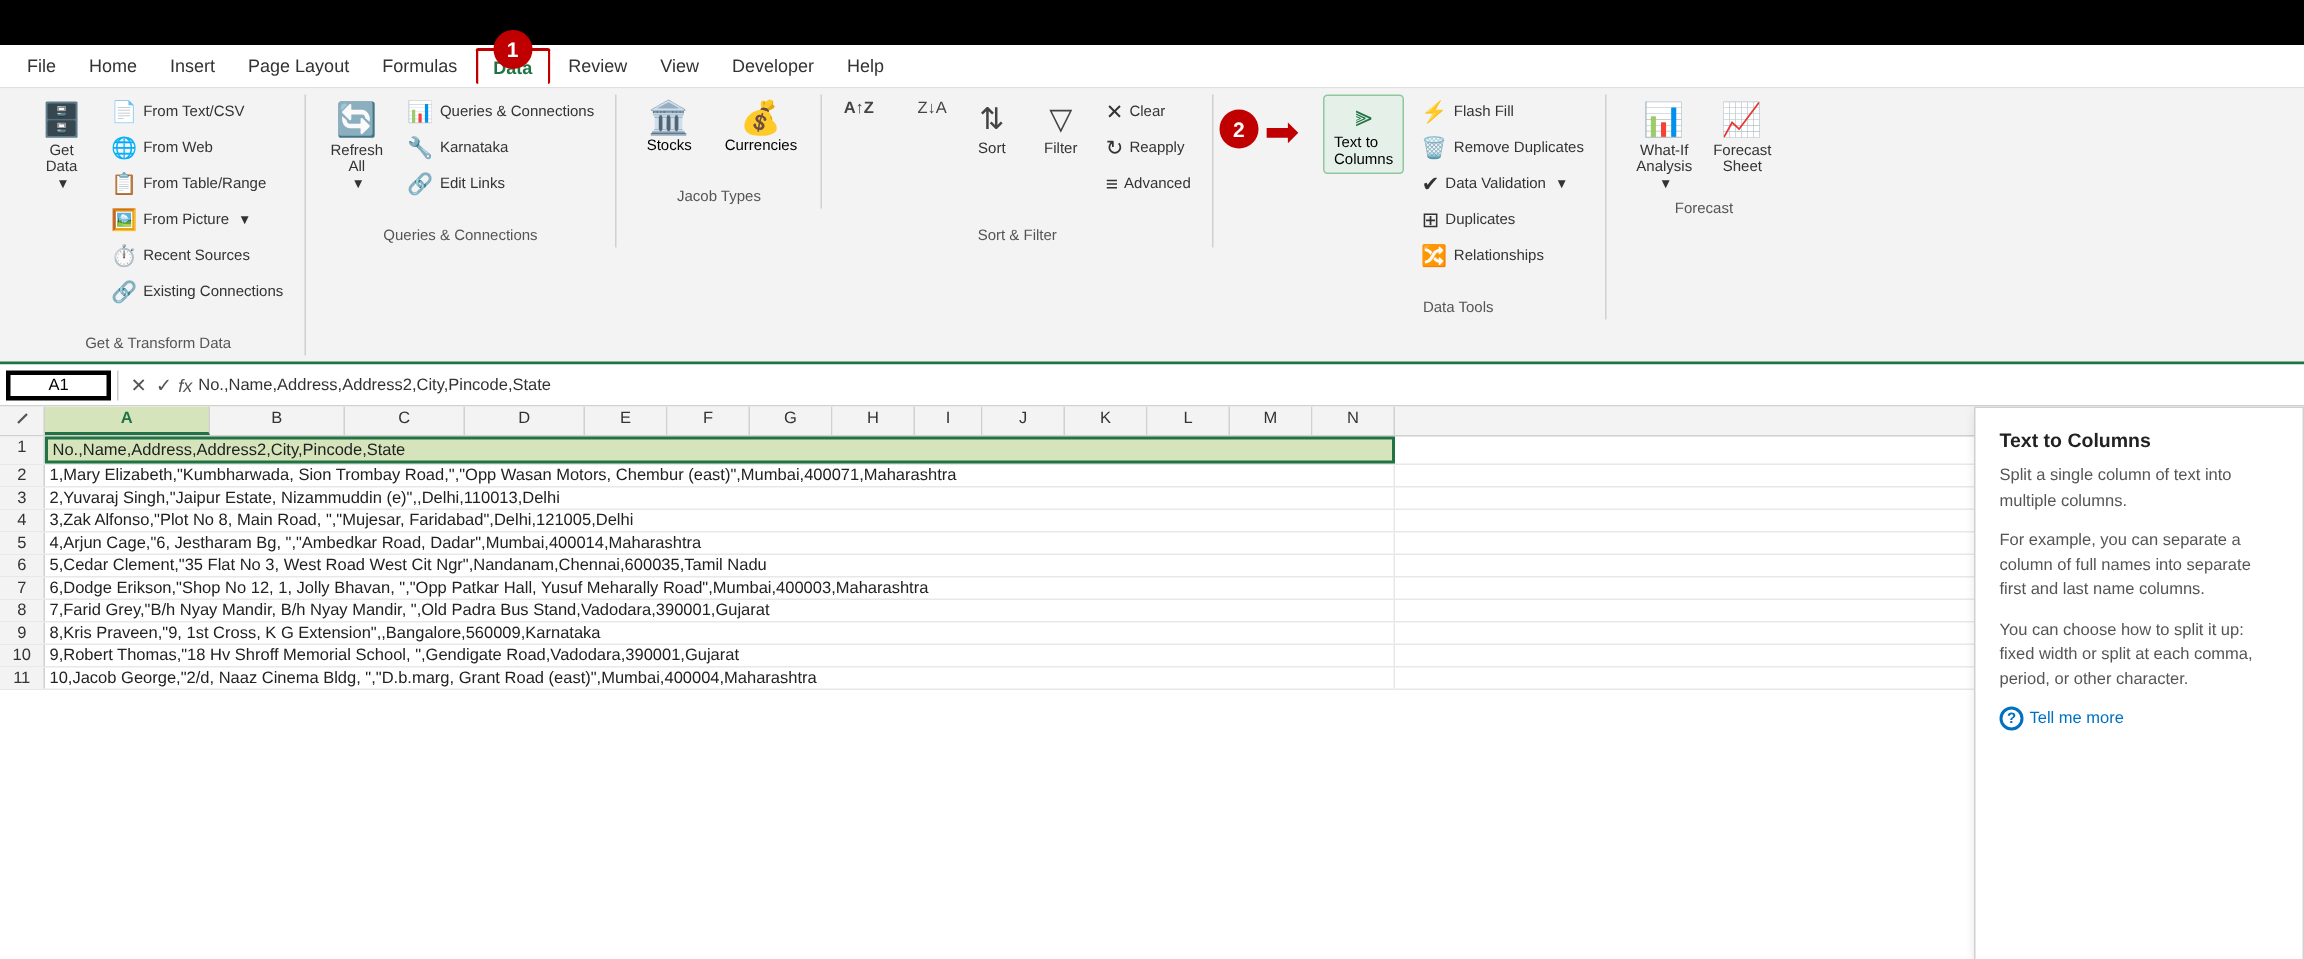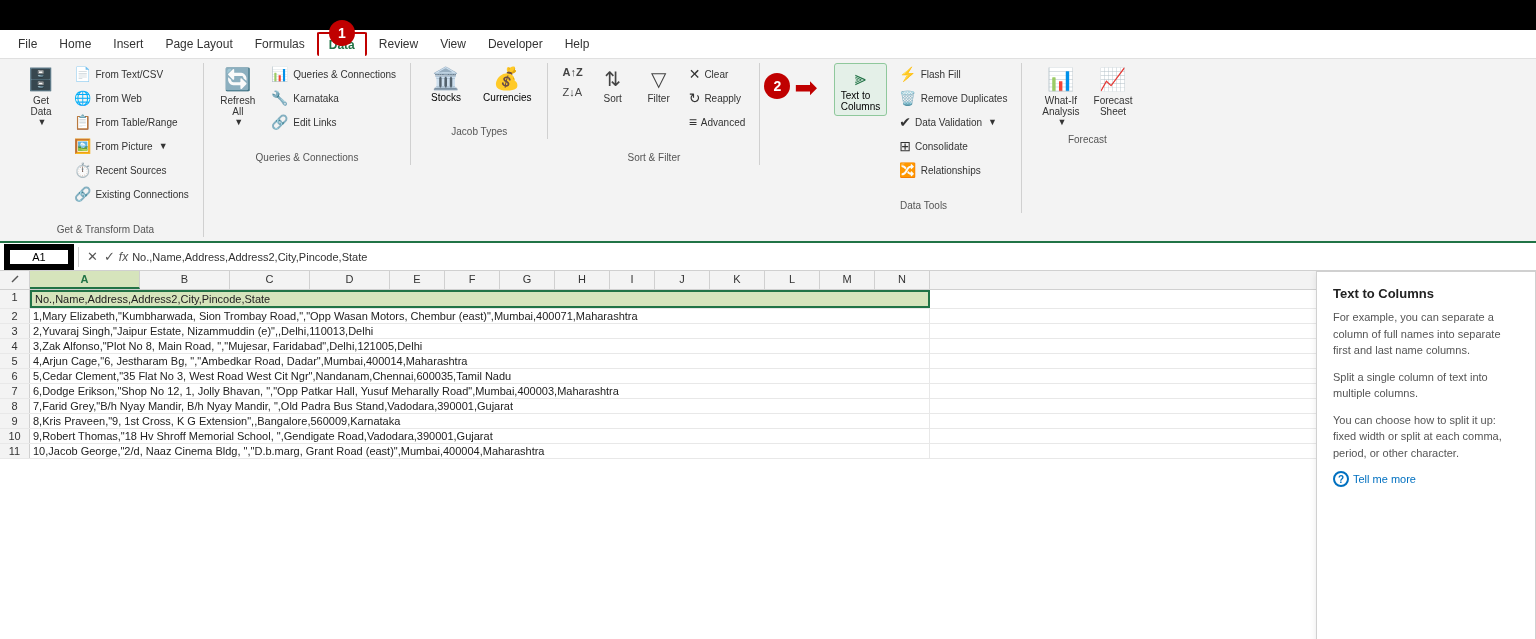--- a/index.html
+++ b/index.html
@@ -136,21 +136,21 @@
     .formula-bar {
       display: flex;
       align-items: center;
       border-bottom: 1px solid #d0d0d0;
       padding: 2px 4px;
       background: #fff;
       height: 28px;
     }
     .cell-ref {
       width: 70px;
-      border: 6px solid #000000;
+      border: 3px solid #000000;
       padding: 1px 4px;
       font-size: 11px;
       text-align: center;
     }
     .formula-divider { width: 1px; height: 20px; background: #ccc; margin: 0 4px; }
     .formula-icons { display: flex; gap: 6px; color: #555; font-size: 13px; margin: 0 4px; }
     .fx-label { font-size: 12px; color: #555; font-style: italic; margin-right: 4px; }
     .formula-content { font-size: 11px; color: #333; flex: 1; }
 
     
@@ -392,21 +392,21 @@
         <span class="icon">💰</span>
         <span>Currencies</span>
       </div>
     </div>
     <span class="ribbon-group-label">Jacob Types</span>
   </div>
 
   <div class="ribbon-group" style="min-width:150px;">
     <div class="ribbon-buttons">
 
-      <div style="display:flex;flex-direction:column;gap:2px;padding-bottom:16px;">
+      <div style="display:flex;flex-direction:row;gap:17px;padding-bottom:16px;">
         <div class="ribbon-btn-small">
           <span style="font-size:11px;font-weight:bold;color:#444;">A↑Z</span>
         </div>
         <div class="ribbon-btn-small">
           <span style="font-size:11px;font-weight:normal;color:#444;">Z↓A</span>
         </div>
       </div>
       <div class="ribbon-btn">
         <span class="icon" style="font-size:20px;">⇅</span>
         <span>Sort</span>
@@ -453,21 +453,21 @@
           <span class="icon-sm">🗑️</span>
           <span>Remove Duplicates</span>
         </div>
         <div class="ribbon-btn-small">
           <span class="icon-sm">✔</span>
           <span>Data Validation</span>
           <span class="chevron">▼</span>
         </div>
         <div class="ribbon-btn-small">
           <span class="icon-sm">⊞</span>
-          <span>Consolidate</span>
+          <span>Duplicates</span>
         </div>
         <div class="ribbon-btn-small">
           <span class="icon-sm">🔀</span>
           <span>Relationships</span>
         </div>
       </div>
     </div>
     <span class="ribbon-group-label">Data Tools</span>
   </div>
 
@@ -567,21 +567,21 @@
         </div>
         <div class="data-row">
           <div class="row-num">11</div>
           <div class="data-cell col-a-width" style="width: 900px; max-width: 900px;">10,Jacob George,"2/d, Naaz Cinema Bldg, ","D.b.marg, Grant Road (east)",Mumbai,400004,Maharashtra</div>
         </div>
       </div>
   </div>
 
   <div class="tooltip-panel">
     <div class="tooltip-title">Text to Columns</div>
+    <div class="tooltip-body">Split a single column of text into multiple columns.</div>
     <div class="tooltip-body">For example, you can separate a column of full names into separate first and last name columns.</div>
-    <div class="tooltip-body">Split a single column of text into multiple columns.</div>
     <div class="tooltip-body">You can choose how to split it up: fixed width or split at each comma, period, or other character.</div>
     <div class="tooltip-link">
       <span style="width:16px;height:16px;border-radius:50%;border:2px solid #0070c0;display:inline-flex;align-items:center;justify-content:center;font-size:10px;color:#0070c0;font-weight:bold;">?</span>
       <span>Tell me more</span>
     </div>
   </div>
 </div>
 
 </body></html>

